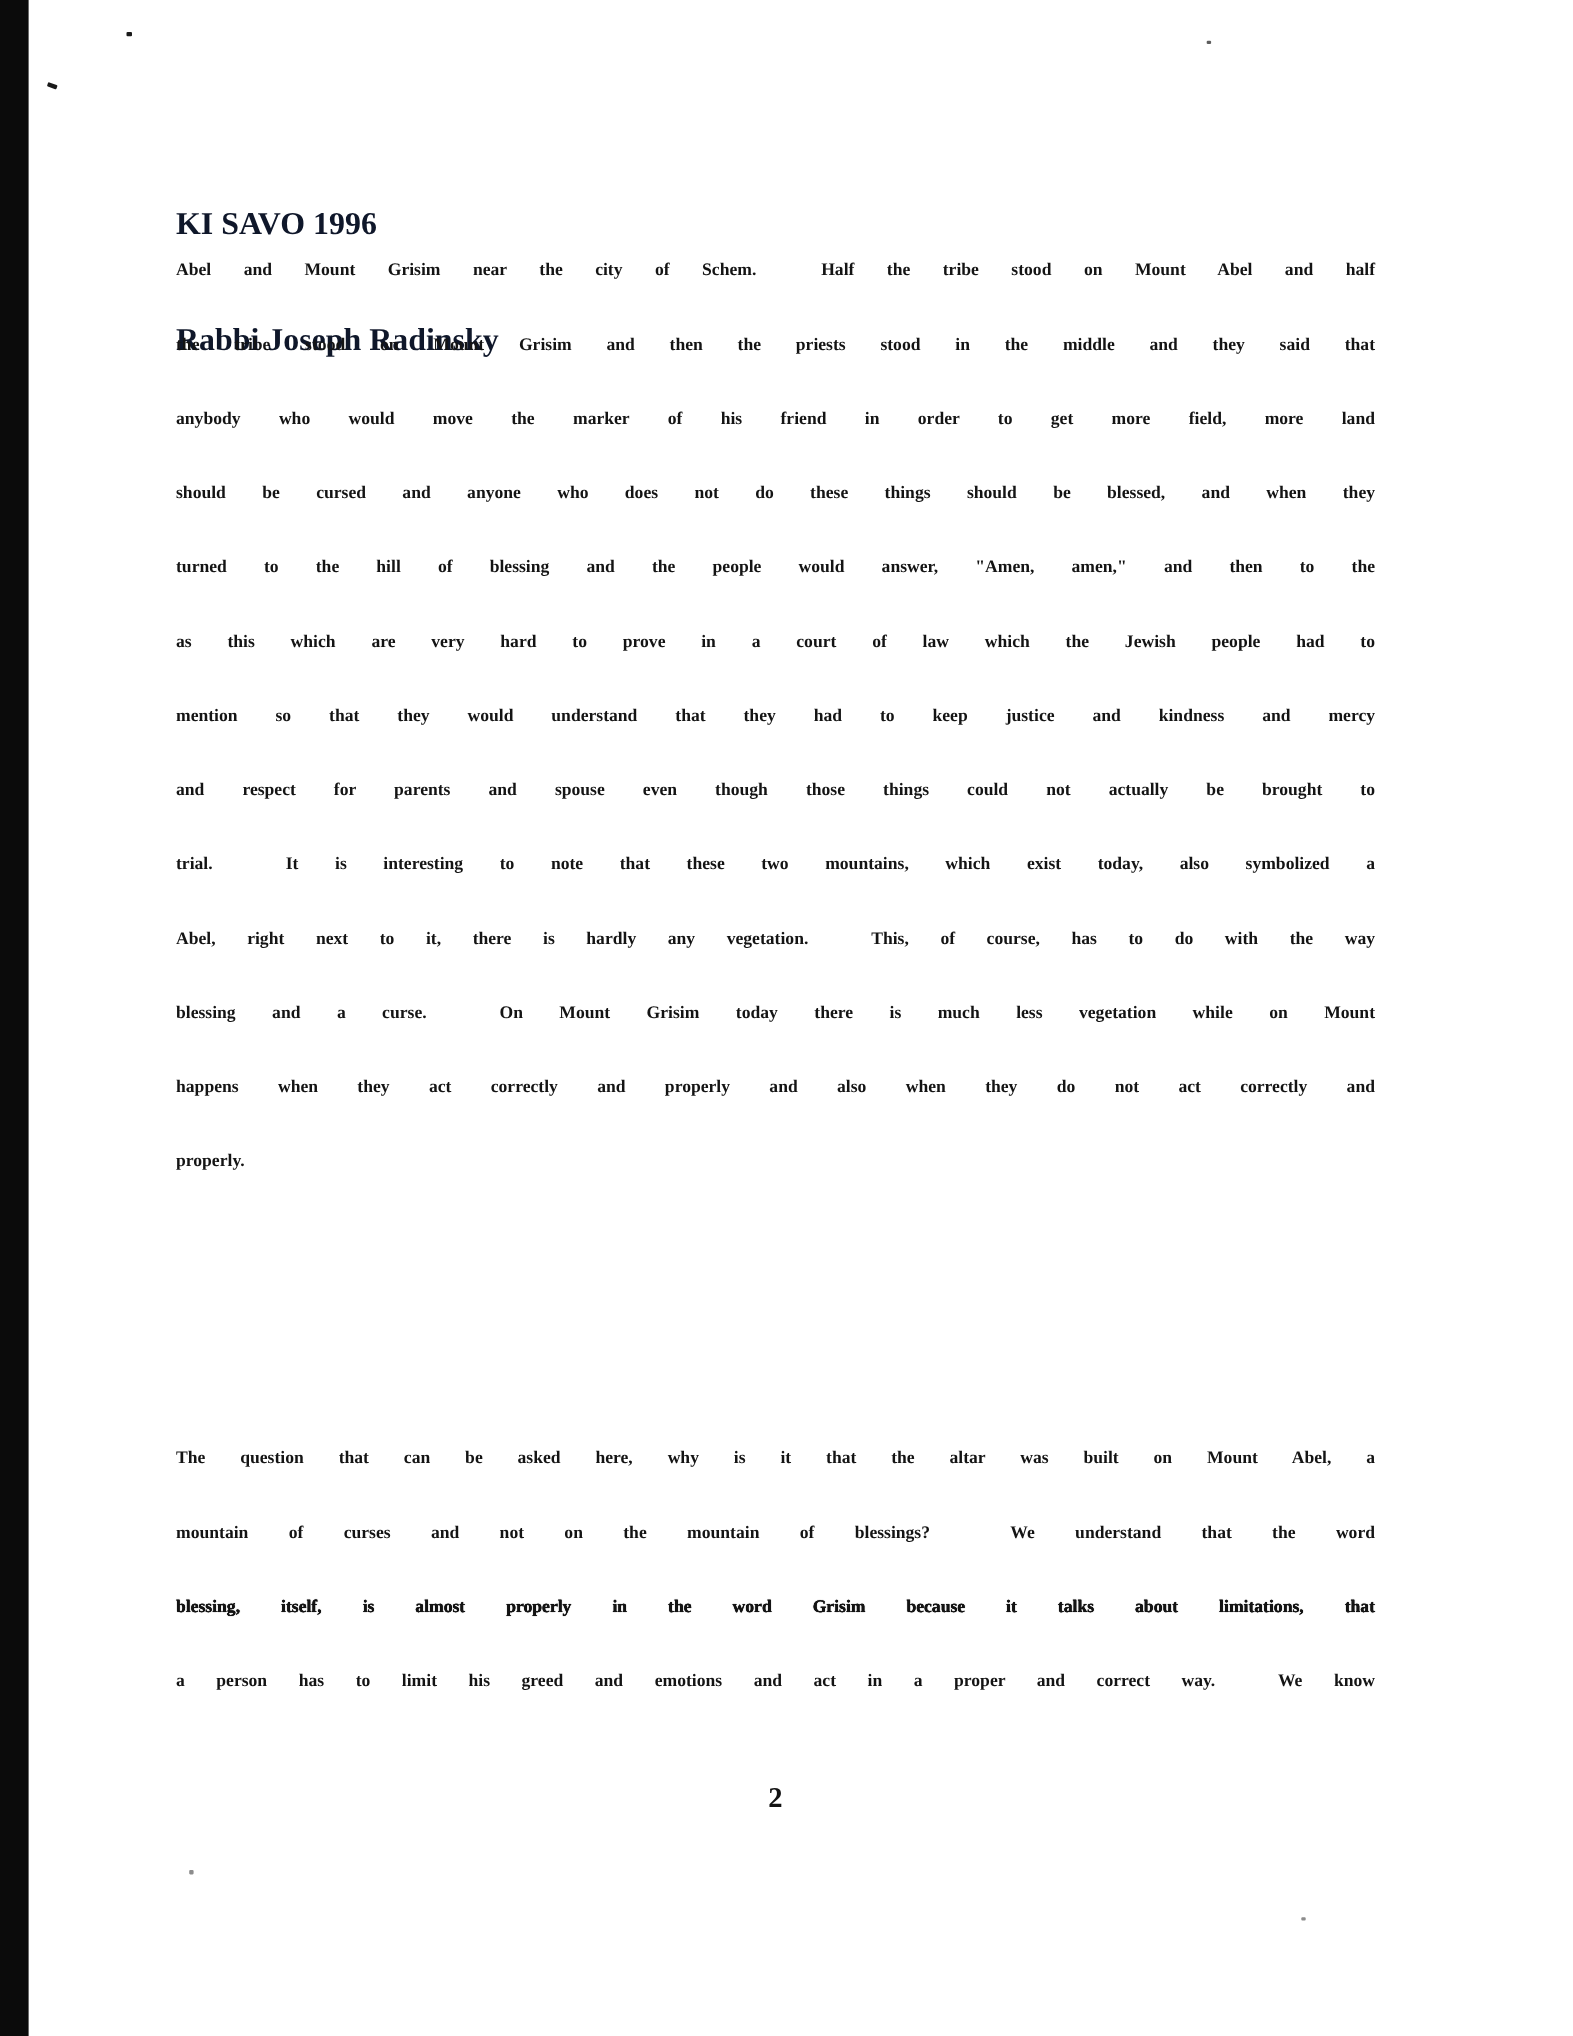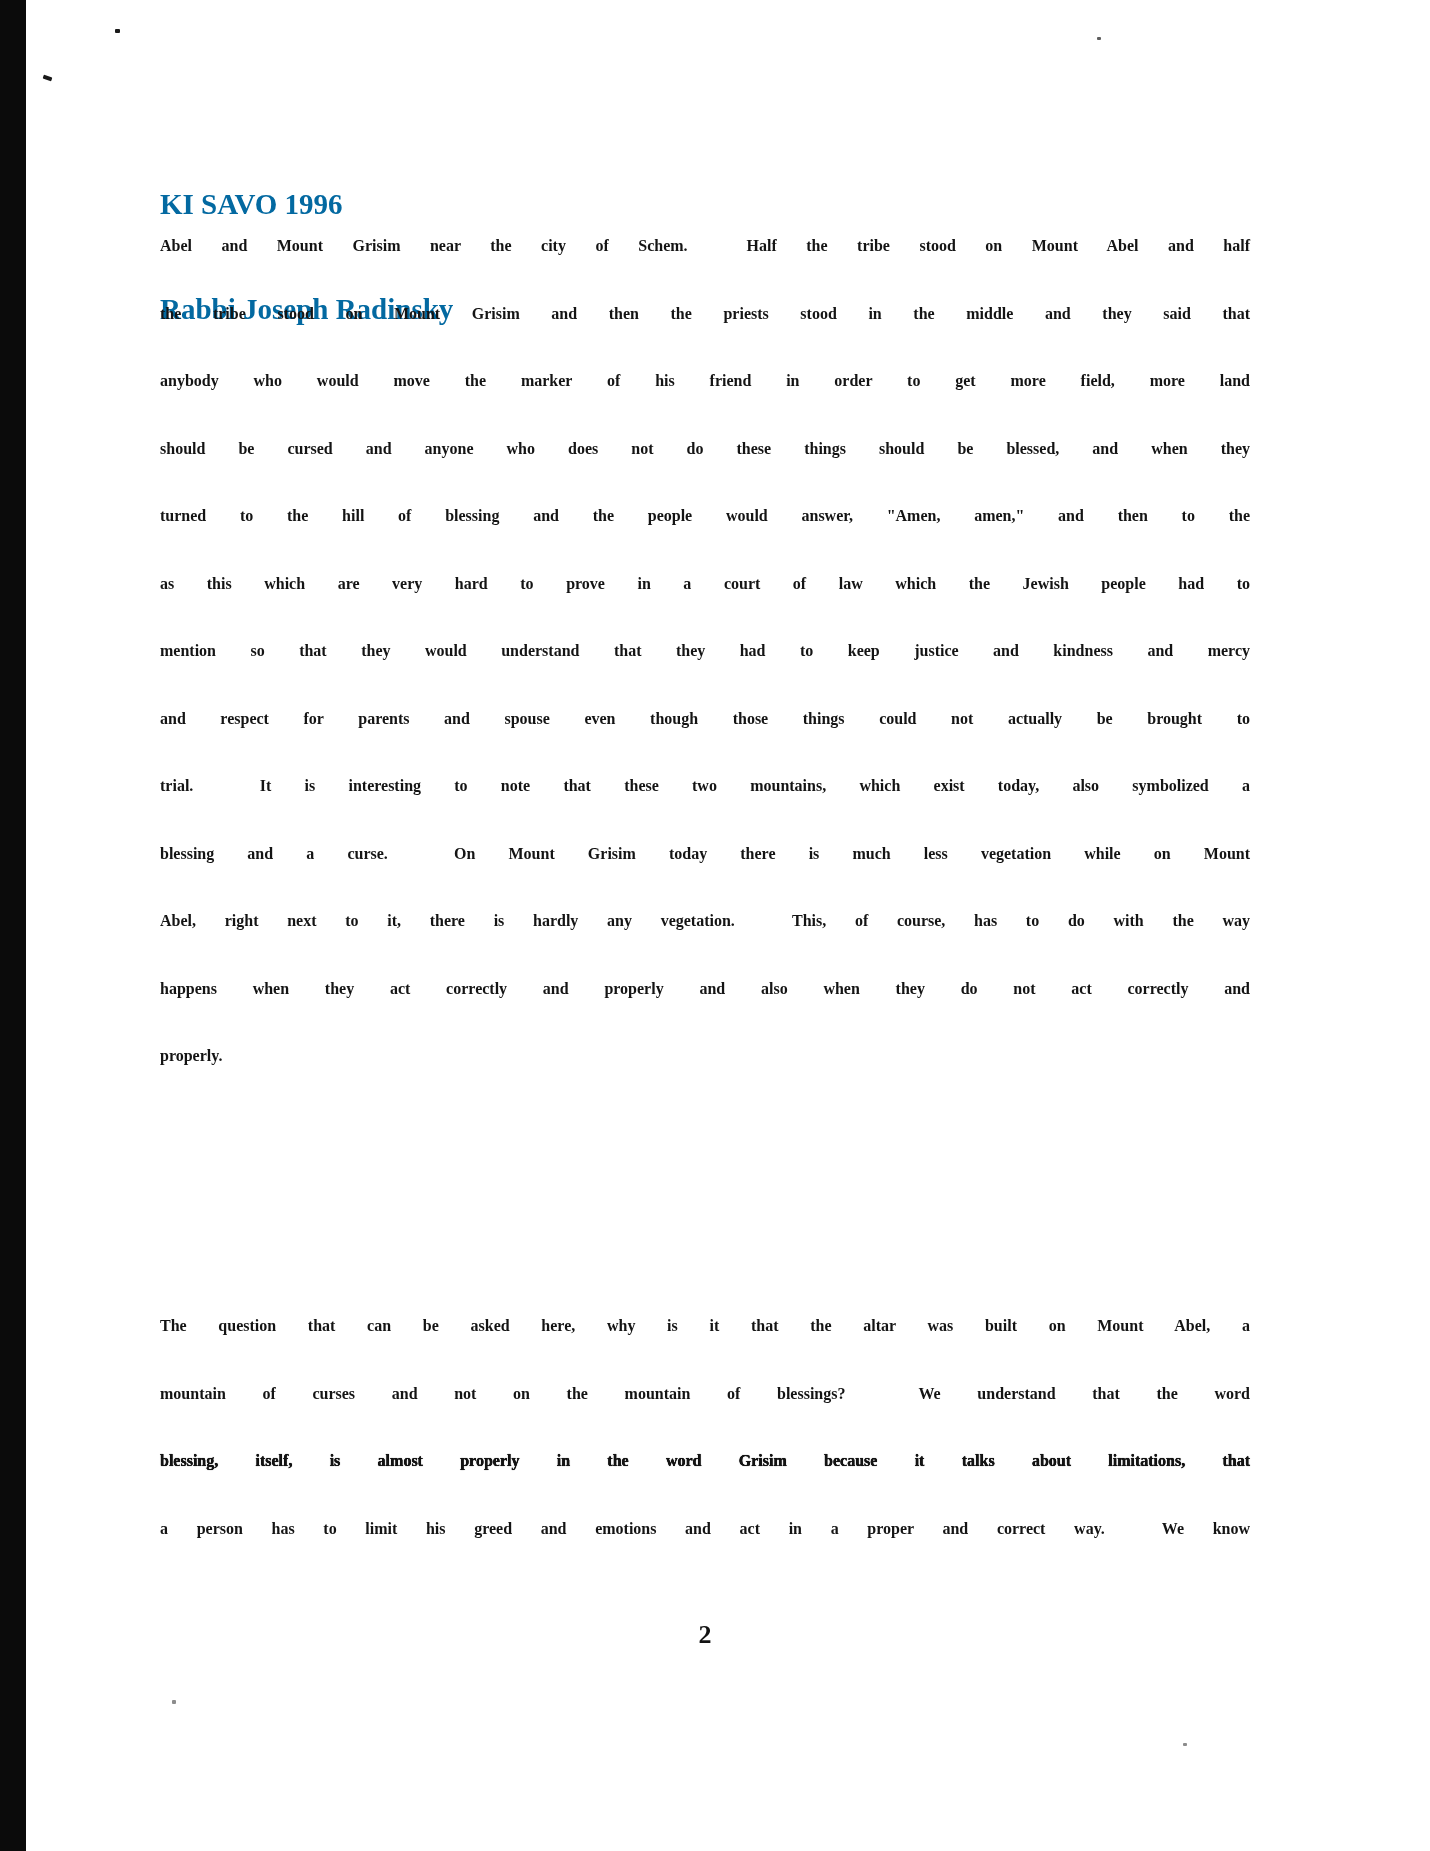--- a/index.html
+++ b/index.html
@@ -10,21 +10,21 @@
     overflow:hidden;
     font-family:"Liberation Serif","DejaVu Serif",serif;
   }
   .scan-bar{
     position:absolute;left:0;top:0;width:26px;height:1851px;
     background:#0b0b0b;
   }
   .speck{position:absolute;background:#1a1a1a;border-radius:1px;}
   .header{
     position:absolute;left:160px;top:117px;
-    font-size:29px;font-weight:700;color:#0369a1;
+    font-size:29px;font-weight:700;color:#0f172a;
     line-height:35px;white-space:pre;
   }
   .para{
     position:absolute;left:160px;width:1090px;
     font-size:16px;font-weight:700;color:#141414;
     line-height:67.5px;
   }
   .para1{top:212px;}
   .para2{top:1292px;}
   .line{
@@ -65,22 +65,22 @@
 <div class="para para1">
   <div class="line">Abel and Mount Grisim near the city of Schem.  Half the tribe stood on Mount Abel and half</div>
   <div class="line">the tribe stood on Mount Grisim and then the priests stood in the middle and they said that</div>
   <div class="line">anybody who would move the marker of his friend in order to get more field, more land</div>
   <div class="line">should be cursed and anyone who does not do these things should be blessed, and when they</div>
   <div class="line">turned to the hill of blessing and the people would answer, "Amen, amen," and then to the</div>
   <div class="line">as this which are very hard to prove in a court of law which the Jewish people had to</div>
   <div class="line">mention so that they would understand that they had to keep justice and kindness and mercy</div>
   <div class="line">and respect for parents and spouse even though those things could not actually be brought to</div>
   <div class="line">trial.  It is interesting to note that these two mountains, which exist today, also symbolized a</div>
+  <div class="line">Abel, right next to it, there is hardly any vegetation.  This, of course, has to do with the way</div>
   <div class="line">blessing and a curse.  On Mount Grisim today there is much less vegetation while on Mount</div>
-  <div class="line">Abel, right next to it, there is hardly any vegetation.  This, of course, has to do with the way</div>
   <div class="line">happens when they act correctly and properly and also when they do not act correctly and</div>
   <div class="line end">properly.</div>
 </div>
 
 <div class="para para2">
   <div class="line">The question that can be asked here, why is it that the altar was built on Mount Abel, a</div>
   <div class="line">mountain of curses and not on the mountain of blessings?  We understand that the word</div>
   <div class="line dense">blessing, itself, is almost properly in the word Grisim because it talks about limitations, that</div>
   <div class="line">a person has to limit his greed and emotions and act in a proper and correct way.  We know</div>
 </div>

